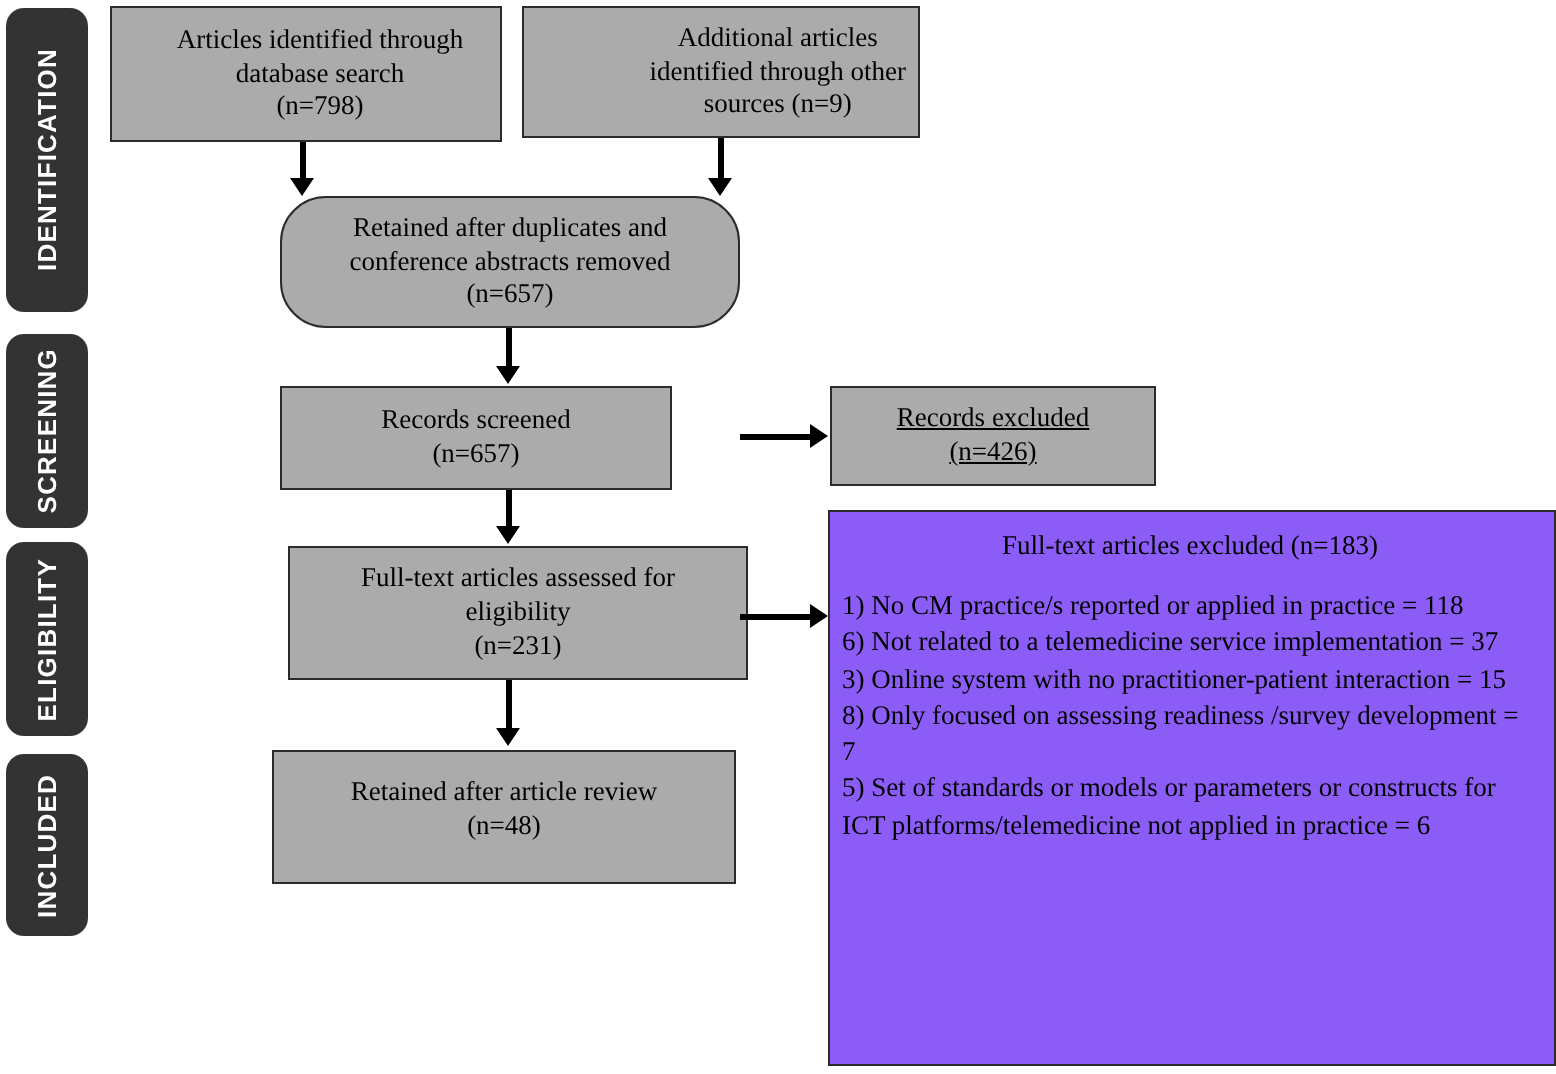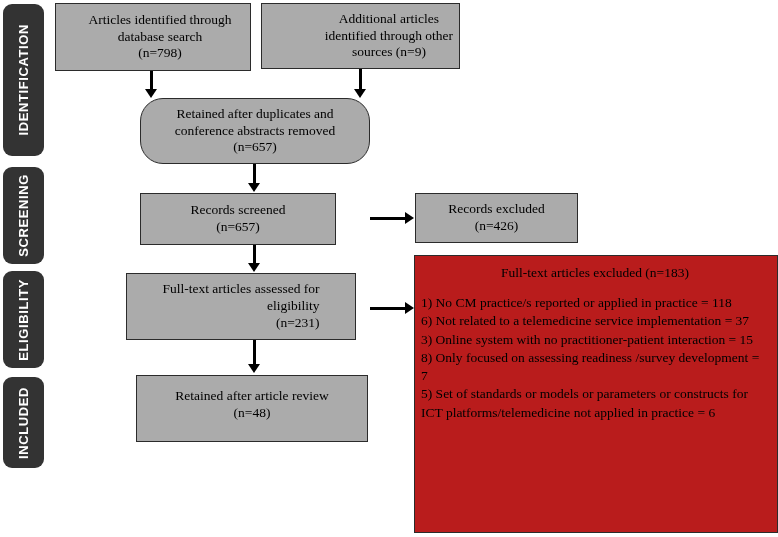--- a/index.html
+++ b/index.html
@@ -56,21 +56,21 @@
     font-size: 13.5px;
     line-height: 1.25;
     color: #000000;
     padding: 3px 6px;
   }
   .box .txt { white-space: pre-line; display: block; }
 
   
   .panel {
     position: absolute;
-    background: #b91c1c;
+    background: #8b5cf6;
     border: 1px solid #2b2b2b;
     box-sizing: border-box;
     font-family: "Liberation Serif", serif;
     font-size: 13.5px;
     line-height: 1.35;
     color: #000000;
     padding: 6px 8px 6px 6px;
   }
   .panel-title {
     text-align: center;
@@ -155,29 +155,29 @@
   <div class="arrow-down" style="left:248px; top:183px;"></div>
 
   <div class="box" style="left:140px; top:193px; width:196px; height:52px;">
     <span class="txt">Records screened
 (n=657)</span>
   </div>
 
   <div class="hline" style="left:370px; top:217px; width:38px;"></div>
   <div class="arrow-right" style="left:405px; top:212px;"></div>
 
-  <div class="box" style="left:415px; top:193px; width:163px; height:50px;">
+  <div class="box" style="left:415px; top:193px; width:163px; height:50px;text-decoration:underline;">
     <span class="txt">Records excluded
 (n=426)</span>
   </div>
 
   <div class="vline" style="left:253px; top:245px; height:19px;"></div>
   <div class="arrow-down" style="left:248px; top:263px;"></div>
 
-  <div class="box" style="left:126px; top:273px; width:230px; height:67px;text-align:right;">
+  <div class="box" style="left:144px; top:273px; width:230px; height:67px;">
     <span class="txt">Full-text articles assessed for
 eligibility
 (n=231)</span>
   </div>
 
   <div class="hline" style="left:370px; top:307px; width:38px;"></div>
   <div class="arrow-right" style="left:405px; top:302px;"></div>
 
   <div class="vline" style="left:253px; top:340px; height:25px;"></div>
   <div class="arrow-down" style="left:248px; top:364px;"></div>

